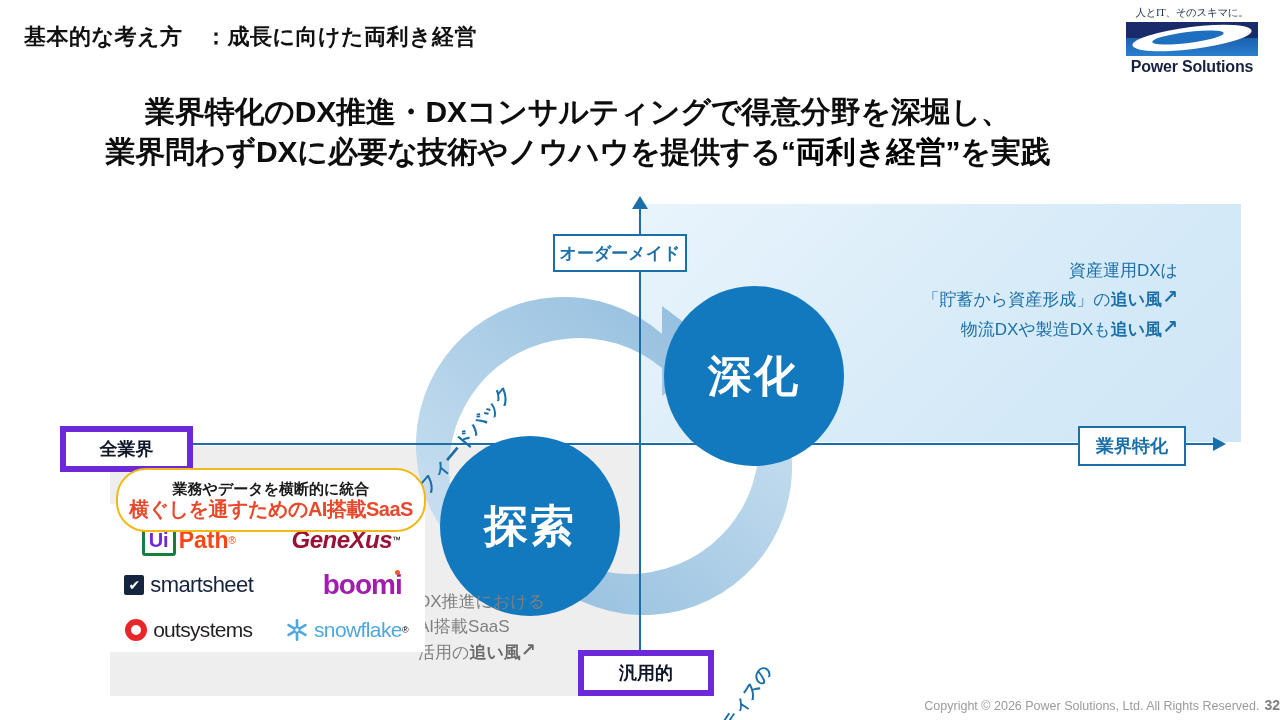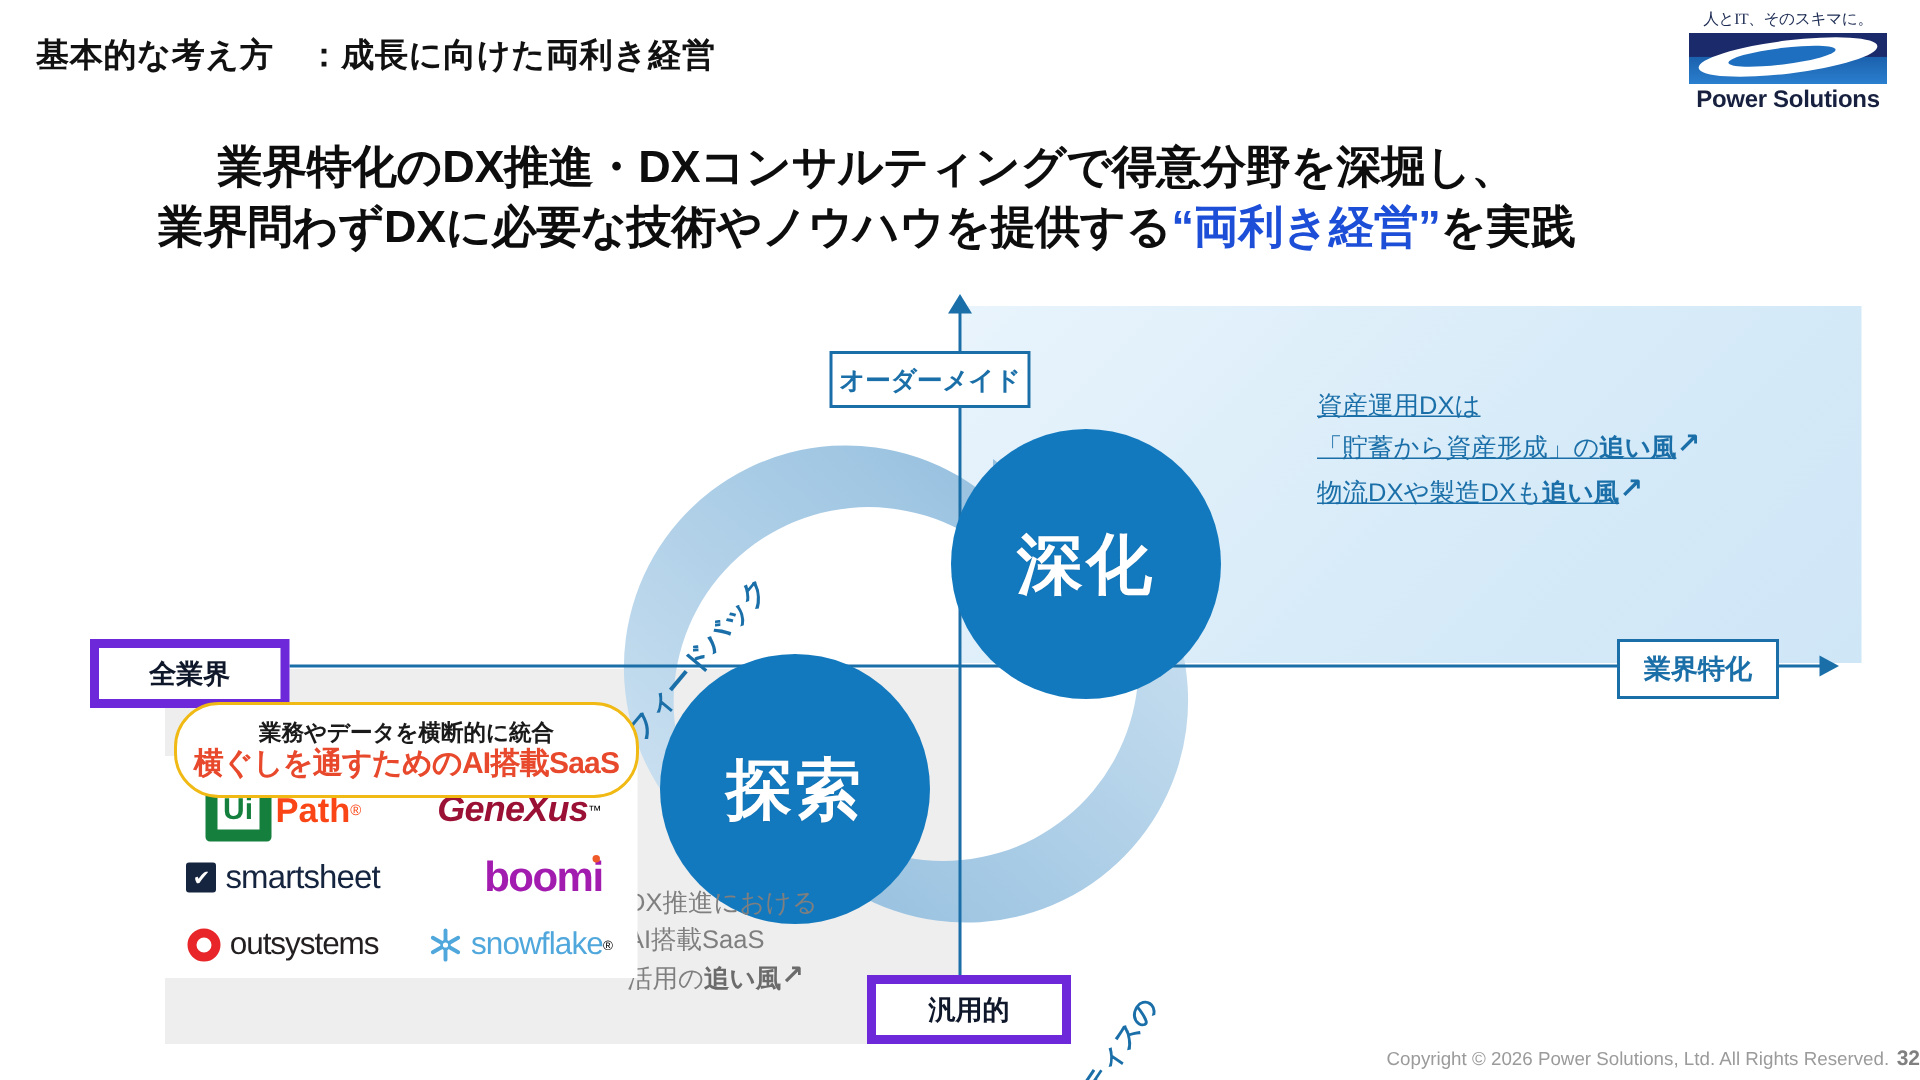--- a/index.html
+++ b/index.html
@@ -77,21 +77,21 @@
     position: absolute;
     left: 0; top: 92px;
     width: 1156px;
     text-align: center;
     font-size: 30px;
     font-weight: bold;
     line-height: 1.33;
     color: #0d0d0d;
     letter-spacing: -0.2px;
   }
-  .headline .hl-accent { color: #1d4ed8; }
+  .headline .hl-accent { color: #000000; }
 
   
   .diagram {
     position: absolute;
     left: 0; top: 196px;
     width: 1280px; height: 500px;
   }
 
   
   .quad-ur {
@@ -165,21 +165,21 @@
     position: absolute;
     border-radius: 50%;
     background: #1379be;
     color: #ffffff;
     display: flex; align-items: center; justify-content: center;
     font-weight: bold;
     font-size: 44px;
     letter-spacing: 2px;
     text-shadow: 0 0 1px rgba(0,0,0,.15);
   }
-  .circle-shinka { left: 634px; top: 90px;  width: 180px; height: 180px; }
+  .circle-shinka { left: 664px; top: 90px;  width: 180px; height: 180px; }
   .circle-tansaku{ left: 440px; top: 240px; width: 180px; height: 180px; }
 
   
   .lbl-feedback {
     position: absolute;
     left: 432px; top: 278px;
     font-size: 19px; font-weight: bold;
     color: #1b6fa8;
     transform: rotate(-50deg);
     transform-origin: left bottom;
@@ -195,26 +195,25 @@
     white-space: nowrap;
     line-height: 1.15;
     text-align: center;
   }
 
   
   .note-right {
     position: absolute;
     left: 878px; top: 62px;
     width: 300px;
-    text-align: left;
+    text-align: right;
     font-size: 17px;
     color: #1b6fa8;
     line-height: 1.55;
     white-space: nowrap;
-    text-decoration: underline;
   }
   .note-right b { font-weight: bold; }
   .arrow-up-blue {
     display: inline-block;
     color: #1b6fa8;
     font-size: 19px;
     font-weight: bold;
     transform: translateY(-2px);
   }
 
@@ -267,22 +266,22 @@
     grid-template-columns: 1fr 1fr;
     grid-template-rows: 1fr 1fr 1fr;
     align-items: center; justify-items: center;
     padding-top: 14px;
     box-sizing: border-box;
   }
   .vendor { display: flex; align-items: center; white-space: nowrap; }
 
   .uipath-box {
     display: inline-flex; align-items: center; justify-content: center;
-    border: 8px solid #15803d;
-    color: #15803d;
+    border: 3px solid #15803d;
+    color: #6d28d9;
     font-weight: bold; font-size: 20px;
     padding: 0 4px; height: 26px;
     border-radius: 3px;
   }
   .uipath-word { color: #fa4616; font-weight: bold; font-size: 23px; margin-left: 3px; }
   .uipath-reg { font-size: 10px; vertical-align: super; color:#fa4616; }
 
   .genexus { color: #9b1035; font-weight: bold; font-style: italic; font-size: 24px; letter-spacing: -0.5px; }
   .genexus-tm { font-size: 9px; vertical-align: super; font-style: normal; }
 

